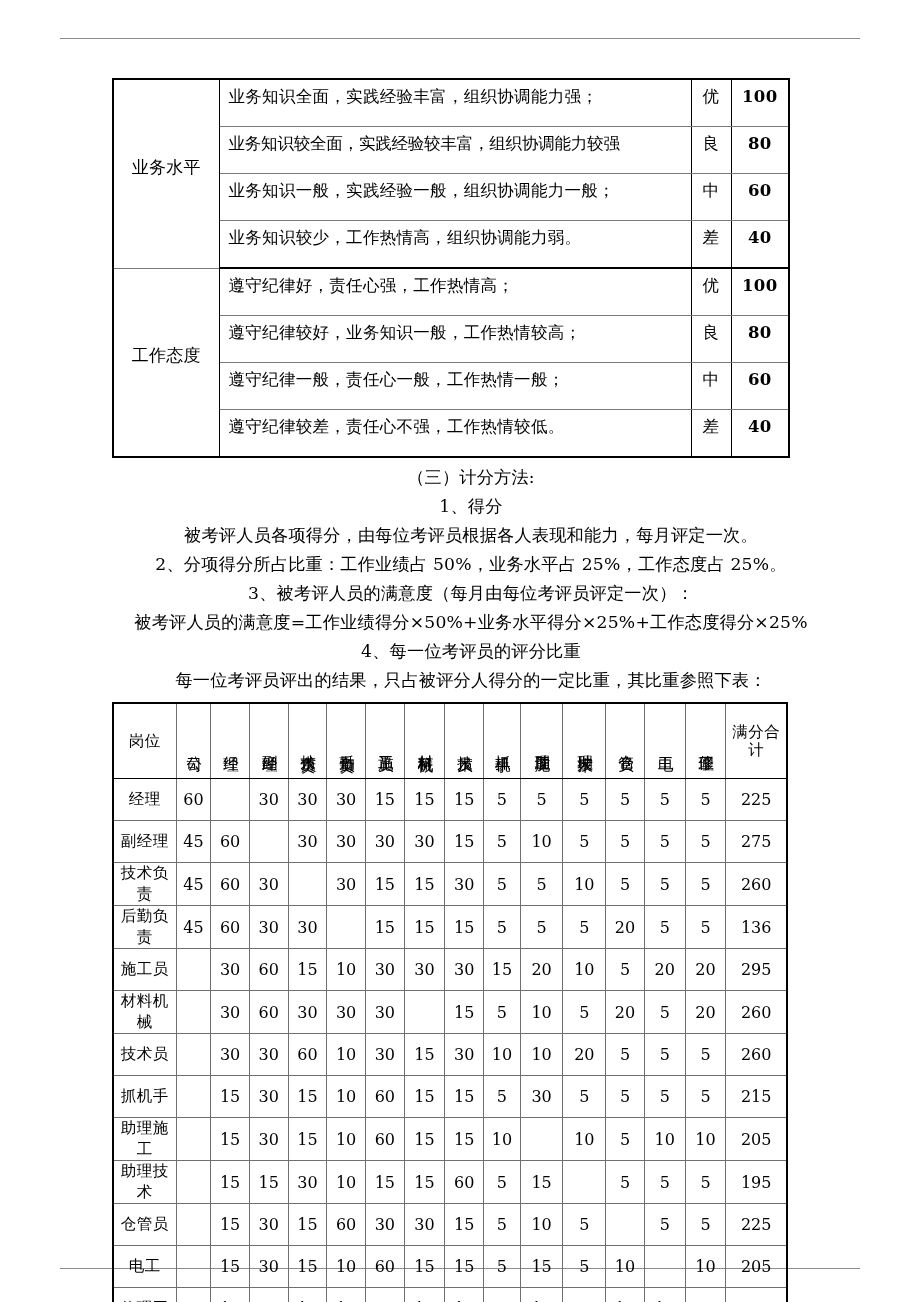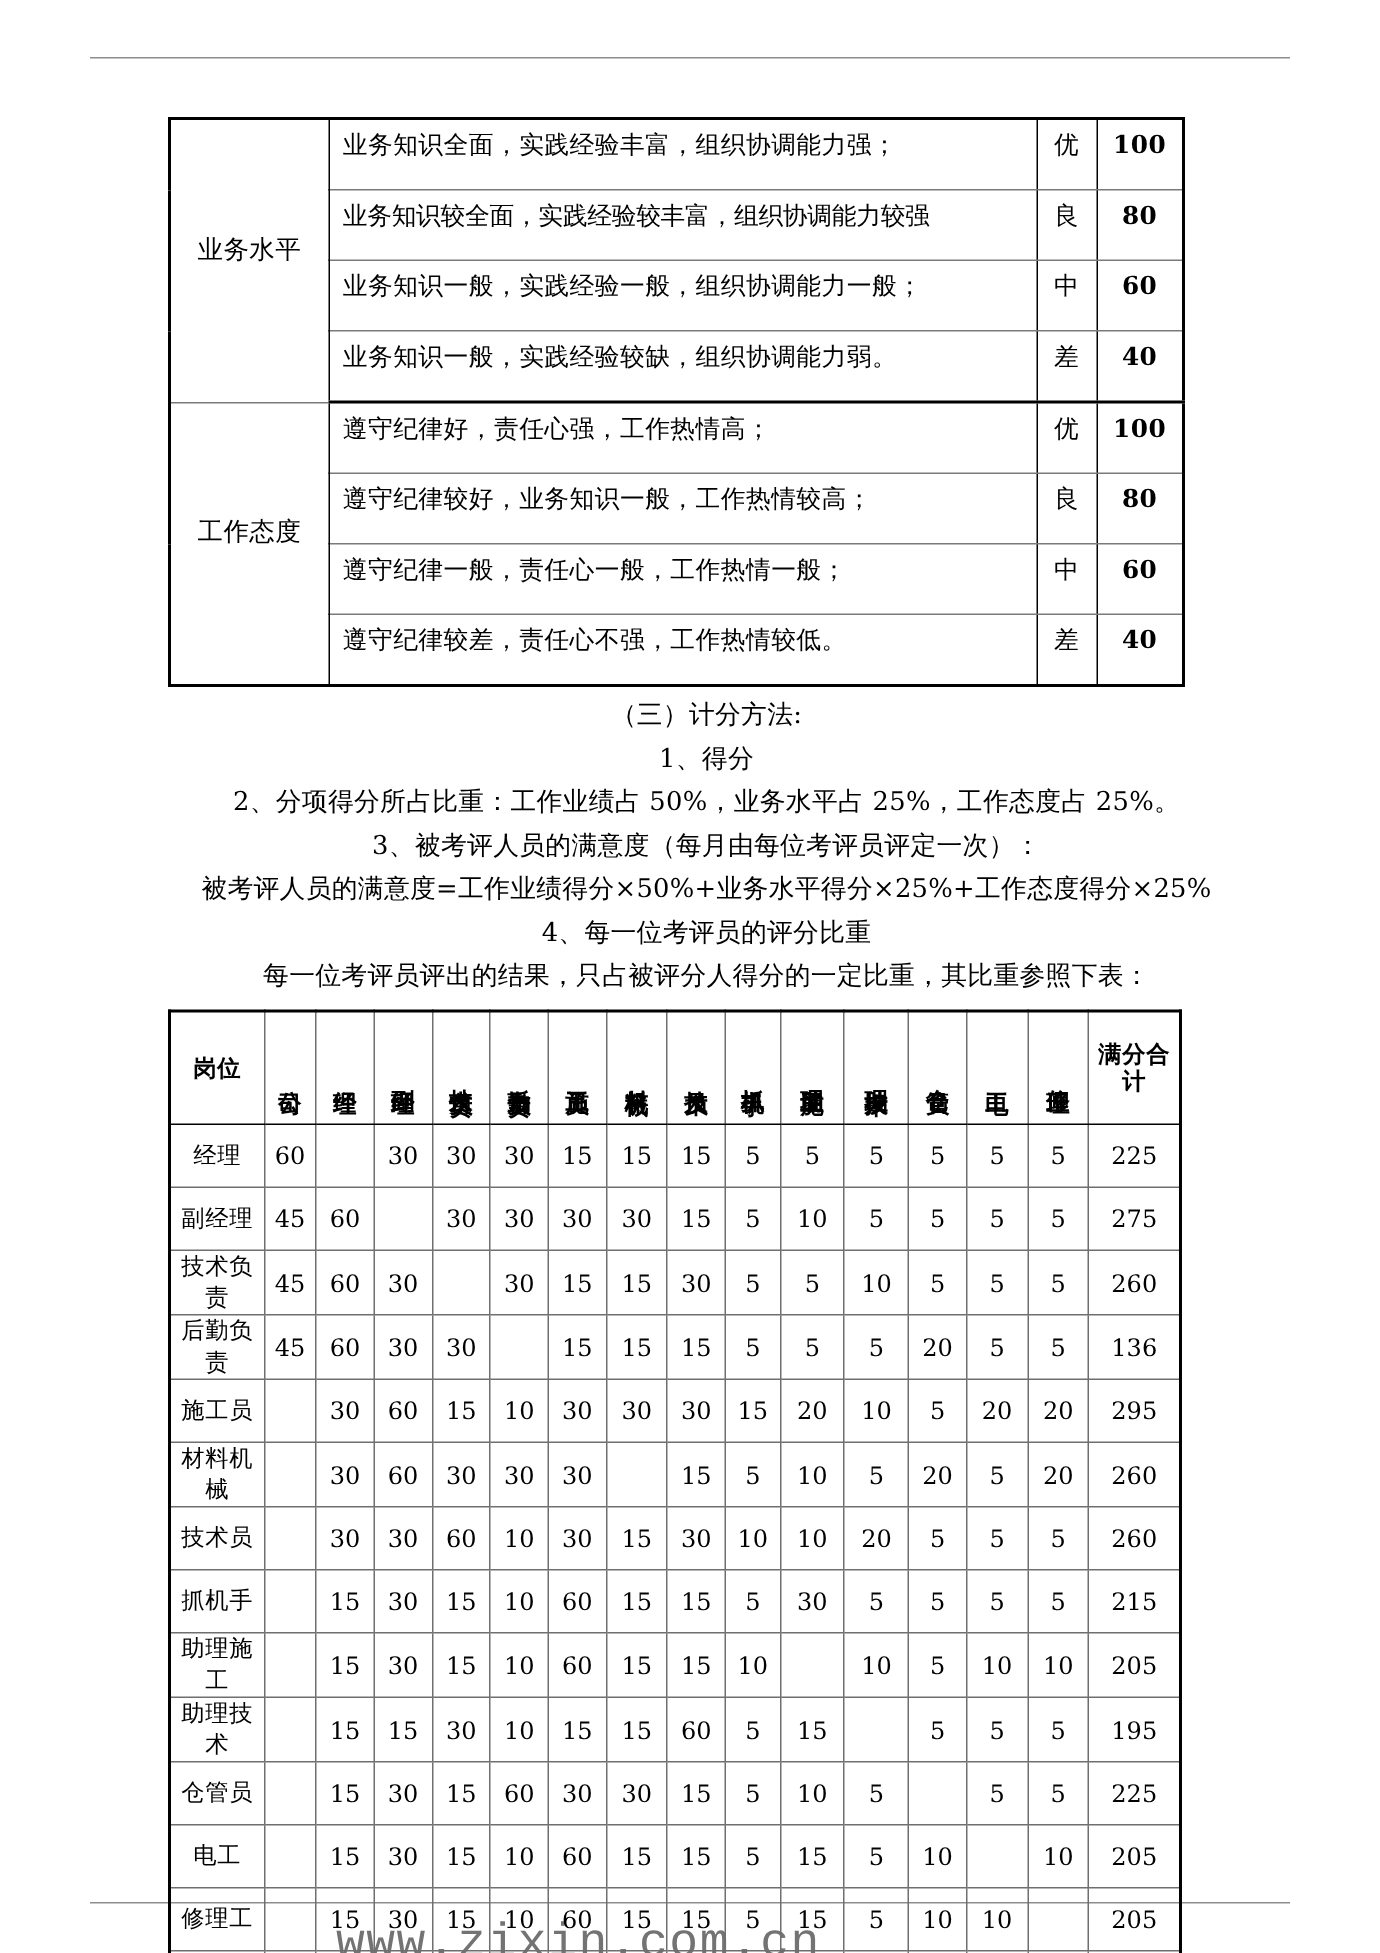--- a/index.html
+++ b/index.html
@@ -115,21 +115,20 @@
     border: 1px solid #6f6f6f;
     font-weight: normal;
     font-size: 15px;
     text-align: center;
     vertical-align: middle;
     padding: 0;
   }
   .wt-table thead th {
     height: 74px;
     border-bottom: 1.5px solid #000;
-    font-weight: bold;
   }
   .wt-table tbody td {
     height: 41px;
     font-size: 16px;
   }
   .wt-table tbody td.rowhdr {
     font-size: 15.5px;
     letter-spacing: 0.5px;
   }
   .vert {
@@ -191,21 +190,21 @@
           <td class="desc tight">业务知识较全面，实践经验较丰富，组织协调能力较强</td>
           <td class="grade">良</td>
           <td class="score">80</td>
         </tr>
         <tr>
           <td class="desc">业务知识一般，实践经验一般，组织协调能力一般；</td>
           <td class="grade">中</td>
           <td class="score">60</td>
         </tr>
         <tr class="group-end">
-          <td class="desc">业务知识一般，实践经验较缺，组织协调能力弱。</td>
+          <td class="desc">业务知识较少，工作热情高，组织协调能力弱。</td>
           <td class="grade">差</td>
           <td class="score">40</td>
         </tr>
 
         <tr>
           <td class="cat" rowspan="4">工作态度</td>
           <td class="desc">遵守纪律好，责任心强，工作热情高；</td>
           <td class="grade">优</td>
           <td class="score">100</td>
         </tr>
@@ -224,20 +223,21 @@
           <td class="grade">差</td>
           <td class="score">40</td>
         </tr>
       </tbody>
     </table>
 
     <div class="gap-s"></div>
 
     <p class="para blk ind1">（三）计分方法:</p>
     <p class="para blk ind1">1、得分</p>
+    <p class="para blk ind1">被考评人员各项得分，由每位考评员根据各人表现和能力，每月评定一次。</p>
     <p class="para blk ind1">2、分项得分所占比重：工作业绩占 50%，业务水平占 25%，工作态度占 25%。</p>
     <p class="para blk ind1">3、被考评人员的满意度（每月由每位考评员评定一次）：</p>
     <p class="para blk ind1">被考评人员的满意度=工作业绩得分×50%+业务水平得分×25%+工作态度得分×25%</p>
     <p class="para blk ind1">4、每一位考评员的评分比重</p>
     <p class="para blk ind1">每一位考评员评出的结果，只占被评分人得分的一定比重，其比重参照下表：</p>
 
     <div class="wt-wrap">
       <table class="wt-table">
         <colgroup>
           <col style="width:62px">

